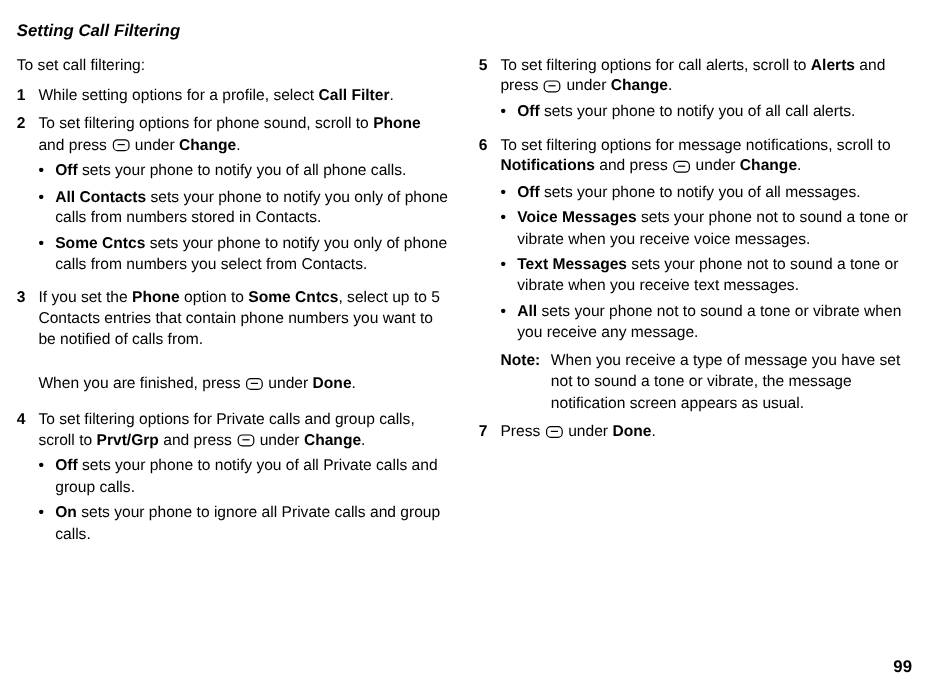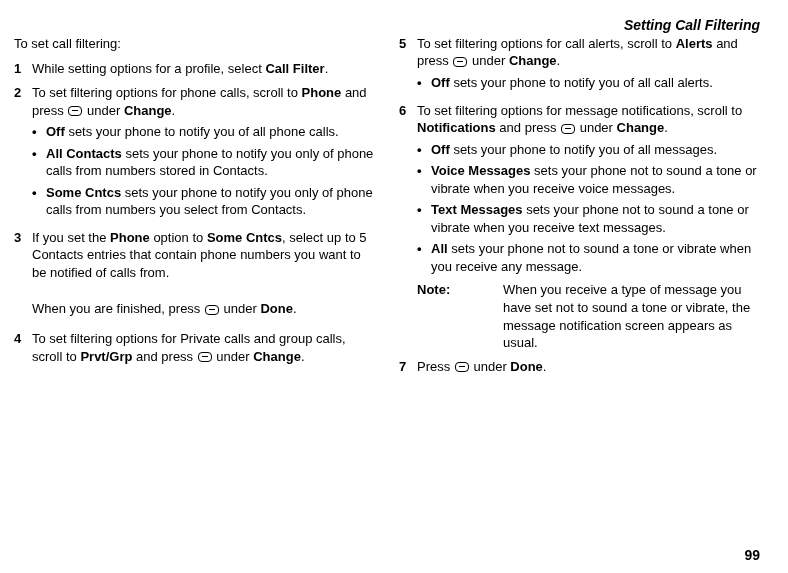--- a/index.html
+++ b/index.html
@@ -7,24 +7,24 @@
       font-family: Arial, Helvetica, sans-serif;
       width: 788px;
       height: 573px;
       padding: 16px 28px 16px 14px;
       font-size: 13px;
       line-height: 1.35;
       color: #000;
       position: relative;
     }
     .header {
-      text-align: right;
       font-weight: bold;
       font-style: italic;
       font-size: 14px;
+      margin-bottom: 10px;
     }
     .columns {
       display: flex;
       gap: 24px;
     }
     .column {
       flex: 1;
     }
     .intro {
       margin-bottom: 8px;
@@ -64,21 +64,20 @@
     ul.sub-list > li > .body {
       flex: 1;
     }
     .para {
       margin-top: 19px;
       margin-bottom: 6px;
     }
     .note {
       display: flex;
       margin-top: 6px;
-      gap: 44px;
     }
     .note-label {
       font-weight: bold;
       flex-shrink: 0;
       width: 42px;
     }
     .note-body {
       flex: 1;
     }
     .keyicon {
@@ -122,21 +121,21 @@
       <li>
         <span class="num">1</span>
         <span class="body">
           <span>While setting options for a profile, select </span><b>Call Filter</b><span>.</span>
         </span>
       </li>
 
       <li>
         <span class="num">2</span>
         <span class="body">
-          <span>To set filtering options for phone calls, scroll to </span><b>Phone</b><span> and press </span><span class="keyicon"></span><span> under </span><b>Change</b><span>.</span>
+          <span>To set filtering options for phone sound, scroll to </span><b>Phone</b><span> and press </span><span class="keyicon"></span><span> under </span><b>Change</b><span>.</span>
           <ul class="sub-list">
             <li>
                 <span class="body"><b>Off</b><span> sets your phone to notify you of all phone calls.</span></span>
               </li>
             <li>
                 <span class="body"><b>All Contacts</b><span> sets your phone to notify you only of phone calls from numbers stored in Contacts.</span></span>
               </li>
             <li>
                 <span class="body"><b>Some Cntcs</b><span> sets your phone to notify you only of phone calls from numbers you select from Contacts.</span></span>
               </li>
@@ -151,20 +150,28 @@
           <p class="para">
             <span>When you are finished, press </span><span class="keyicon"></span><span> under </span><b>Done</b><span>.</span>
           </p>
         </span>
       </li>
 
       <li>
         <span class="num">4</span>
         <span class="body">
           <span>To set filtering options for Private calls and group calls, scroll to </span><b>Prvt/Grp</b><span> and press </span><span class="keyicon"></span><span> under </span><b>Change</b><span>.</span>
+          <ul class="sub-list">
+            <li>
+                <span class="body"><b>Off</b><span> sets your phone to notify you of all Private calls and group calls.</span></span>
+              </li>
+            <li>
+                <span class="body"><b>On</b><span> sets your phone to ignore all Private calls and group calls.</span></span>
+              </li>
+          </ul>
         </span>
       </li>
 
     </ol>
   </div>
 
   <div class="column">
     <ol class="main-list">
 
       <li>

